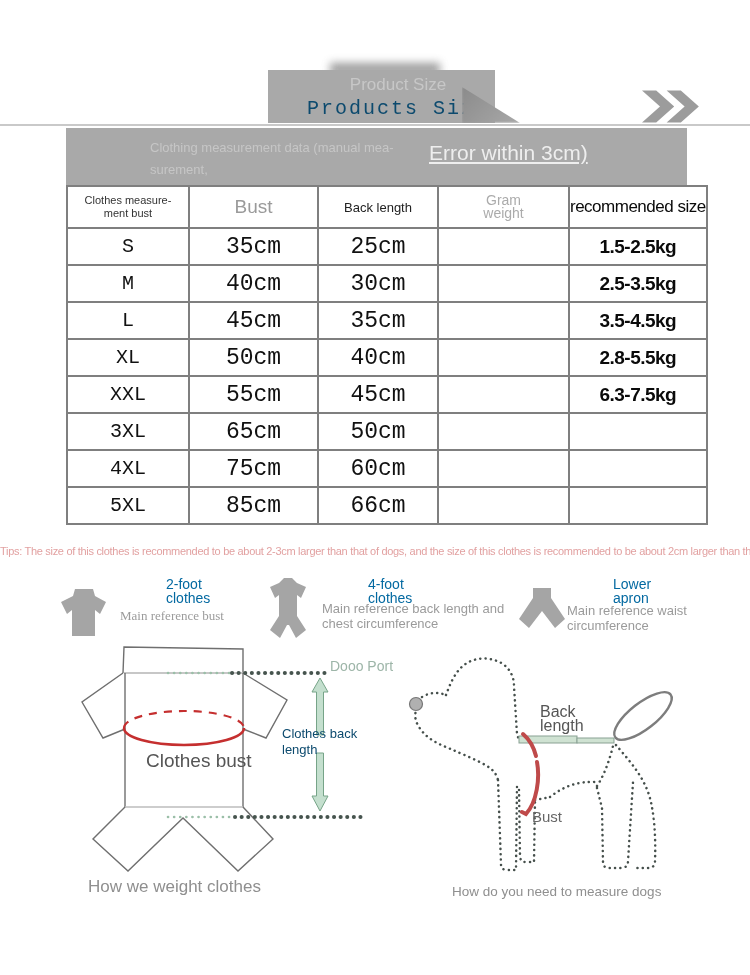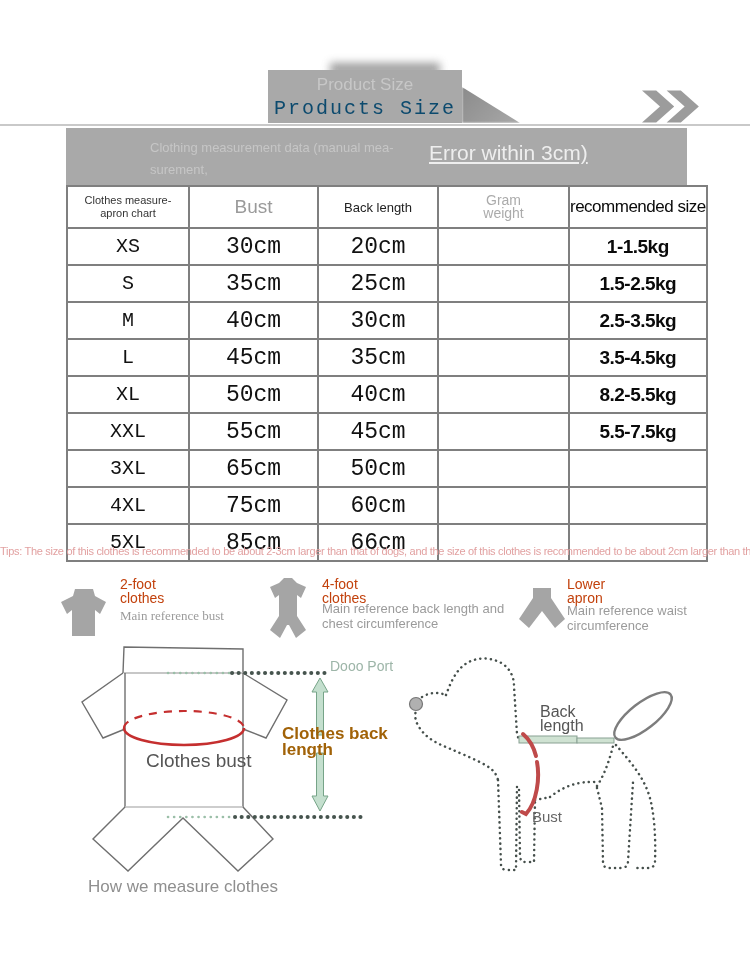--- a/index.html
+++ b/index.html
@@ -2,21 +2,21 @@
 <html><head>
 <meta charset="utf-8">
 <style>
   html,body{margin:0;padding:0;background:#fff;}
   .page{position:relative;width:750px;height:975px;background:#ffffff;overflow:hidden;
         font-family:"Liberation Sans",sans-serif;}
 
   
   .banner-smudge{position:absolute;left:330px;top:63px;width:110px;height:12px;
                  background:#7d7d7d;filter:blur(4px);opacity:.75;}
-  .banner{position:absolute;left:268px;top:70px;width:194px;height:53px;background:#a9a9a9;}
+  .banner{position:absolute;left:268px;top:70px;width:194px;height:53px;background:#a9a9a9;padding-left:33px;}
   .banner-shadow{position:absolute;left:462px;top:87px;width:58px;height:36px;
                  background:linear-gradient(135deg,#8b8b8b,#a8a8a8);
                  clip-path:polygon(0 0,100% 100%,0 100%);filter:blur(1px);}
   .banner-title{margin-top:5px;text-align:center;font-size:17px;color:#c7c7c7;}
   .banner-subtitle{margin-top:2px;text-align:center;font-size:20px;color:#0c4a6e;
                    font-family:"Liberation Mono",monospace;letter-spacing:2px;}
   .chevrons{position:absolute;left:642px;top:90px;}
   .rule{position:absolute;left:0;top:124px;width:750px;height:2px;background:#c9c9c9;}
 
   
@@ -40,29 +40,29 @@
   td.cm-cell{font-family:"Liberation Mono",monospace;font-size:23px;color:#111;}
   td.kg-cell{font-size:19px;font-weight:bold;color:#0a0a0a;text-align:left;padding-left:4px;
              white-space:nowrap;letter-spacing:-0.5px;}
 
   
   .tips{position:absolute;left:0;top:545px;width:750px;text-align:center;font-size:11px;
         color:#e2a1a1;letter-spacing:-0.3px;white-space:nowrap;}
 
   
   .type-icon{position:absolute;}
-  .type-label{position:absolute;font-size:14px;line-height:14px;color:#c2410c;white-space:pre-line;}
+  .type-label{position:absolute;font-size:14px;line-height:14px;color:#0369a1;white-space:pre-line;margin-left:46px;}
   .type-desc{position:absolute;font-size:13px;line-height:15px;color:#9b9b9b;white-space:pre-line;}
 
   
   .clothes-diagram{position:absolute;left:60px;top:640px;width:340px;height:245px;}
   .dog-diagram{position:absolute;left:400px;top:650px;width:350px;height:232px;}
   .overlay{position:absolute;}
   .lbl-port{left:270px;top:18px;font-size:14px;color:#9db5a8;}
-  .lbl-cbl{left:222px;top:86px;font-size:17px;line-height:16px;color:#a16207;white-space:pre-line;font-weight:bold;}
+  .lbl-cbl{left:222px;top:86px;font-size:13px;line-height:16px;color:#0c4a6e;white-space:pre-line;}
   .lbl-cbust{left:86px;top:110px;font-size:19px;color:#555;}
   .lbl-dogbl{left:140px;top:55px;font-size:16px;line-height:14px;color:#555;white-space:pre-line;}
   .lbl-dogbust{left:132px;top:158px;font-size:15px;color:#666;}
   .caption-left{position:absolute;left:88px;top:877px;font-size:17px;color:#8f8f8f;}
   .caption-right{position:absolute;left:452px;top:884px;font-size:13.5px;color:#8f8f8f;}
 </style>
 </head>
 <body>
 
 <div class="page">
@@ -84,35 +84,28 @@
   <div class="thead-band">
     <div class="thead-note">Clothing measurement data (manual mea-
 surement,</div>
     <div class="thead-error">Error within 3cm)</div>
   </div>
 
   <table class="size">
     <tbody>
         <tr>
       <th class="c1 th-chart">Clothes measure-
-apron chart</th>
+ment bust</th>
       <th class="c2 th-bust">Bust</th>
       <th class="c3 th-back">Back length</th>
       <th class="c4 th-gram">Gram
 weight</th>
       <th class="c5 th-rec">recommended size</th>
     </tr>
     <tr>
-      <td class="size-cell">XS</td>
-      <td class="cm-cell">30cm</td>
-      <td class="cm-cell">20cm</td>
-      <td></td>
-      <td class="kg-cell">1-1.5kg</td>
-    </tr>
-    <tr>
       <td class="size-cell">S</td>
       <td class="cm-cell">35cm</td>
       <td class="cm-cell">25cm</td>
       <td></td>
       <td class="kg-cell">1.5-2.5kg</td>
     </tr>
     <tr>
       <td class="size-cell">M</td>
       <td class="cm-cell">40cm</td>
       <td class="cm-cell">30cm</td>
@@ -124,28 +117,28 @@
       <td class="cm-cell">45cm</td>
       <td class="cm-cell">35cm</td>
       <td></td>
       <td class="kg-cell">3.5-4.5kg</td>
     </tr>
     <tr>
       <td class="size-cell">XL</td>
       <td class="cm-cell">50cm</td>
       <td class="cm-cell">40cm</td>
       <td></td>
-      <td class="kg-cell">8.2-5.5kg</td>
+      <td class="kg-cell">2.8-5.5kg</td>
     </tr>
     <tr>
       <td class="size-cell">XXL</td>
       <td class="cm-cell">55cm</td>
       <td class="cm-cell">45cm</td>
       <td></td>
-      <td class="kg-cell">5.5-7.5kg</td>
+      <td class="kg-cell">6.3-7.5kg</td>
     </tr>
     <tr>
       <td class="size-cell">3XL</td>
       <td class="cm-cell">65cm</td>
       <td class="cm-cell">50cm</td>
       <td></td>
       <td class="kg-cell"></td>
     </tr>
     <tr>
       <td class="size-cell">4XL</td>
@@ -219,21 +212,21 @@
       <g fill="#c4dfce" stroke="#76a488" stroke-width="1">
         <polygon points="260,38 268,52 263.5,52 263.5,95 256.5,95 256.5,52 252,52"></polygon>
         <polygon points="256.5,113 263.5,113 263.5,156 268,156 260,171 252,156 256.5,156"></polygon>
       </g>
     </svg>
     <div class="overlay lbl-port">Dooo Port</div>
     <div class="overlay lbl-cbl">Clothes back
 length</div>
     <div class="overlay lbl-cbust">Clothes bust</div>
   </div>
-  <div class="caption-left">How we measure clothes</div>
+  <div class="caption-left">How we weight clothes</div>
 
   <div class="dog-diagram">
     <svg width="350" height="232" viewBox="0 0 350 232">
 
       <g fill="none" stroke="#454f4b" stroke-width="2.5" stroke-dasharray="0.1 5.2" stroke-linecap="round">
         <path d="M22,47 C30,42 38,42 46,45"></path>
         <path d="M46,45 C50,34 55,22 64,15 C76,6 92,7 103,14 C111,20 114,28 114,36 L117,84 L119,90"></path>
         <path d="M17,58 C14,64 15,71 19,77 C27,90 41,95 53,100 C64,105 80,111 90,118 C95,122 97,126 98,130"></path>
         <path d="M98,130 L101,214 Q101,220 107,220 L116,220 L117,135"></path>
         <path d="M119,140 L120,206 Q120,212 126,212 L134,212 L135,150"></path>
@@ -251,14 +244,15 @@
       <rect x="119" y="86" width="58" height="7" fill="#cfe2d2" stroke="#89a193" stroke-width="1"></rect>
       <rect x="177" y="88" width="37" height="5" fill="#cfe2d2" stroke="#89a193" stroke-width="1"></rect>
 
       <path d="M123,84 C130,90 134,98 136,106" stroke="#bf4a4a" stroke-width="4" fill="none" stroke-linecap="round"></path>
       <path d="M137,112 C140,128 137,152 126,164 L122,162" stroke="#bf4a4a" stroke-width="4" fill="none" stroke-linecap="round"></path>
     </svg>
     <div class="overlay lbl-dogbl">Back
 length</div>
     <div class="overlay lbl-dogbust">Bust</div>
   </div>
+  <div class="caption-right">How do you need to measure dogs</div>
 
 </div>
 
 </body></html>

